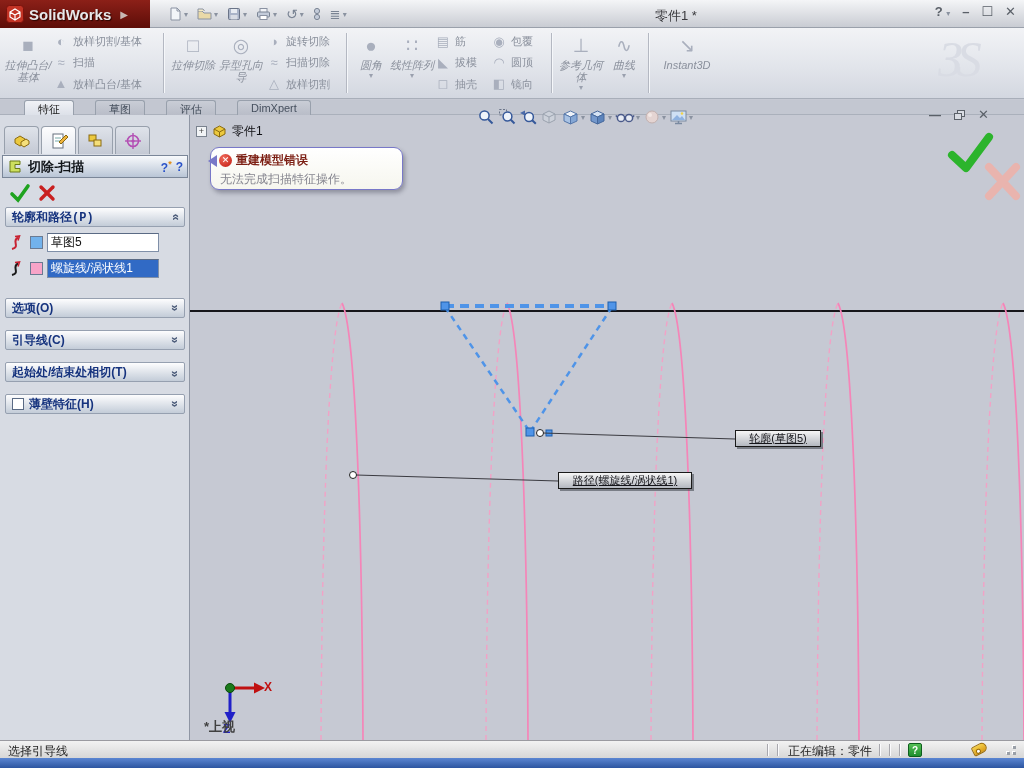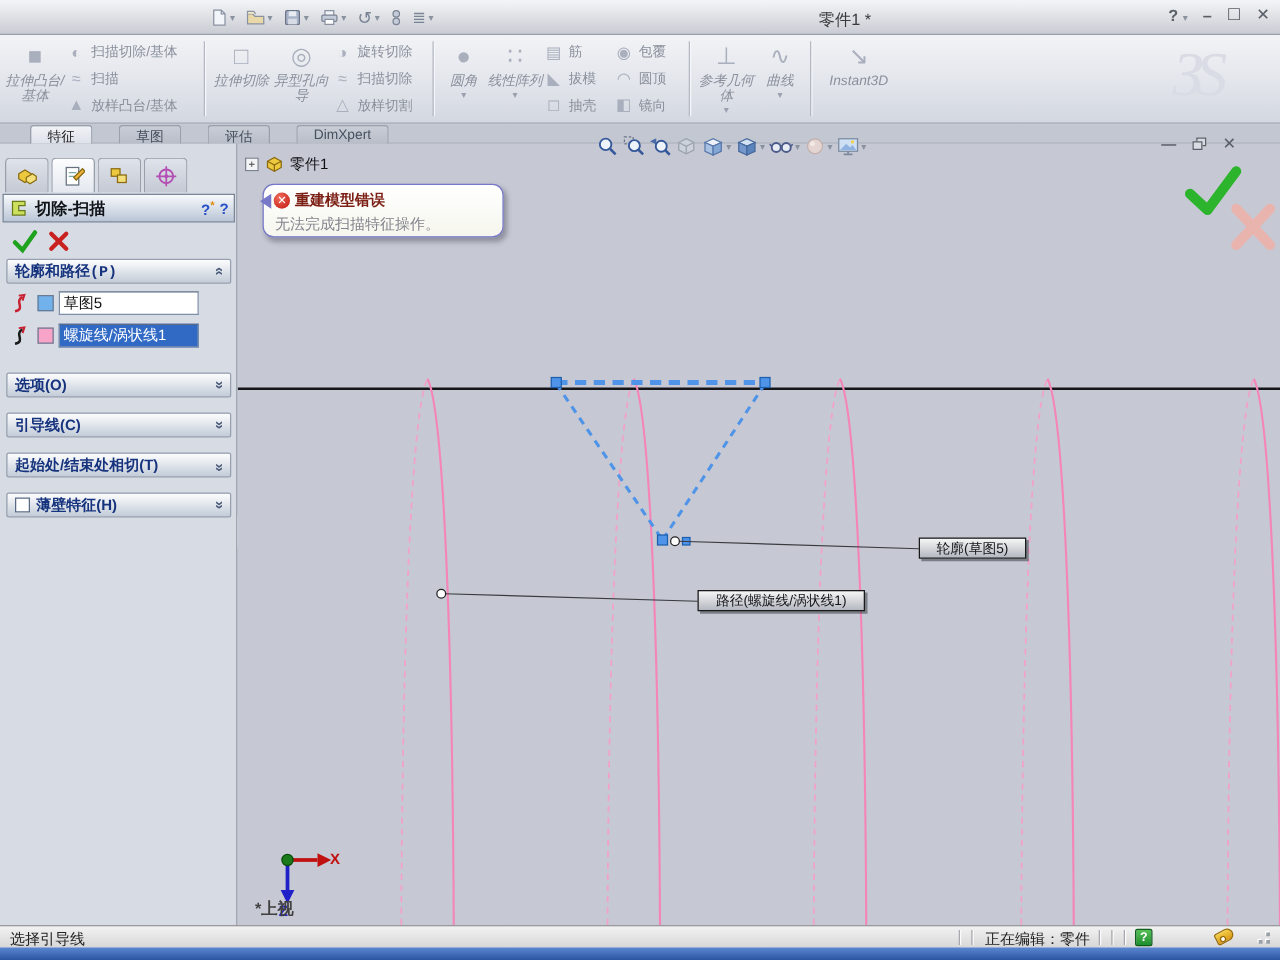--- a/index.html
+++ b/index.html
@@ -57,21 +57,21 @@
 .helix{fill:none;stroke:#f585b8;stroke-width:1.7;}
 .helix.dash{stroke-dasharray:5 4;stroke:#f2a2c6;stroke-width:1.4;}
 #tree-root{left:6px;top:8px;display:flex;align-items:center;gap:4px;font-size:12px;color:#101014;}
 #plusbox{width:11px;height:11px;border:1px solid #7a828e;background:#f2f4f6;font-size:9px;line-height:9px;text-align:center;color:#444;}
 #error-balloon{left:20px;top:32px;width:193px;height:43px;background:linear-gradient(#ffffff,#f6f6ee);border:1px solid #7878c8;border-radius:9px;box-shadow:2px 3px 4px rgba(40,40,60,.35);padding:4px 8px;}
 #error-balloon:before{content:"";position:absolute;left:-9px;top:7px;border:6px solid transparent;border-right:9px solid #7878c8;}
 #err-row1{display:flex;align-items:center;gap:4px;}
 #err-icon{width:13px;height:13px;border-radius:50%;background:radial-gradient(circle at 35% 30%,#f06a5a,#c01810);color:#fff;font-size:9px;font-weight:bold;text-align:center;line-height:13px;}
 #err-title{font-weight:bold;font-size:12px;color:#7c1f14;}
 #err-msg{font-size:12px;color:#84848e;margin-left:1px;margin-top:2px;}
-.callout{position:absolute;height:17px;background:linear-gradient(#f6f6f6,#b4b8c0);border:1px solid #1a1a1a;box-shadow:2px 2px 0 rgba(60,64,72,.55);font-size:11px;color:#15151a;display:flex;align-items:center;justify-content:center;white-space:nowrap;padding:0 3px;}
+.callout{position:absolute;height:17px;background:linear-gradient(#f6f6f6,#b4b8c0);border:1px solid #1a1a1a;box-shadow:2px 2px 0 rgba(60,64,72,.55);font-size:11px;color:#15151a;display:flex;align-items:center;justify-content:center;white-space:nowrap;padding:0 3px;text-decoration:underline;}
 #axis-x{left:74px;top:565px;color:#c01010;font-weight:bold;font-size:12px;}
 #axis-z{left:33px;top:607px;color:#2020c8;font-weight:bold;font-size:12px;}
 #view-label{left:14px;top:603px;color:#404040;font-weight:bold;font-size:13px;}
 
 #hud{left:477px;top:104px;height:26px;display:flex;align-items:center;gap:3px;}
 .hudi{display:flex;align-items:center;gap:1px;}
 #doc-controls{left:929px;top:107px;display:flex;align-items:center;gap:13px;color:#5a6068;}
 #dc-min{font-weight:bold;font-size:12px;}
 #dc-restore{width:11px;height:10px;position:relative;}
 #dc-restore i{position:absolute;width:8px;height:7px;border:1px solid #5a6068;background:#d9dce3;display:block;}
@@ -88,20 +88,28 @@
 #sb-tag:after{content:"";position:absolute;left:2px;top:3px;width:3px;height:3px;border-radius:50%;background:#fff;border:1px solid #9a6c08;}
 .gripdot{position:absolute;width:3px;height:3px;background:#9aa0a8;box-shadow:-1px -1px 0 #fff;}
 #bottomstrip{left:0;top:758px;width:1024px;height:10px;background:linear-gradient(#5b86d2,#2c55a0);}
 </style>
 </head>
 <body>
 
 <div id="stage">
 
   <div class="abs" id="titlebar">
+    <div id="logo-area">
+      <svg width="18" height="18" viewBox="0 0 18 18">
+          <rect x="0.5" y="0.5" width="17" height="17" rx="3" fill="#c23325" stroke="#7a120c"></rect>
+          <path d="M4 7 L9 4 L14 7 L14 12 L9 15 L4 12 Z M4 7 L9 10 L14 7 M9 10 L9 15" fill="none" stroke="#fff" stroke-width="1.2"></path>
+        </svg>
+      <span id="logo-text">SolidWorks</span>
+      <span id="logo-arrow">▶</span>
+    </div>
     <div id="quicktools">
       <span class="qt">
           <svg width="14" height="14" viewBox="0 0 14 14">
             <path d="M3 1 H9 L12 4 V13 H3 Z" fill="#f2f5f9" stroke="#8a92a2"></path>
             <path d="M9 1 V4 H12" fill="none" stroke="#8a92a2"></path>
           </svg>
           <i class="dd">▾</i>
         </span>
       <span class="qt">
           <svg width="15" height="14" viewBox="0 0 15 14">
@@ -152,21 +160,21 @@
 
   <div class="abs" id="ribbon">
     <div class="rgroup">
       <div class="rbig">
           <span class="ricb">■</span>
           <span class="rlbl">拉伸凸台/基体</span>
         </div>
       <div class="rcol" style="width:106px;">
         <div class="rsmall">
             <span class="rics">◐</span>
-            <span>扫描切除/基体</span>
+            <span>放样切割/基体</span>
           </div>
         <div class="rsmall">
             <span class="rics">≈</span>
             <span>扫描</span>
           </div>
         <div class="rsmall">
             <span class="rics">▲</span>
             <span>放样凸台/基体</span>
           </div>
       </div>

